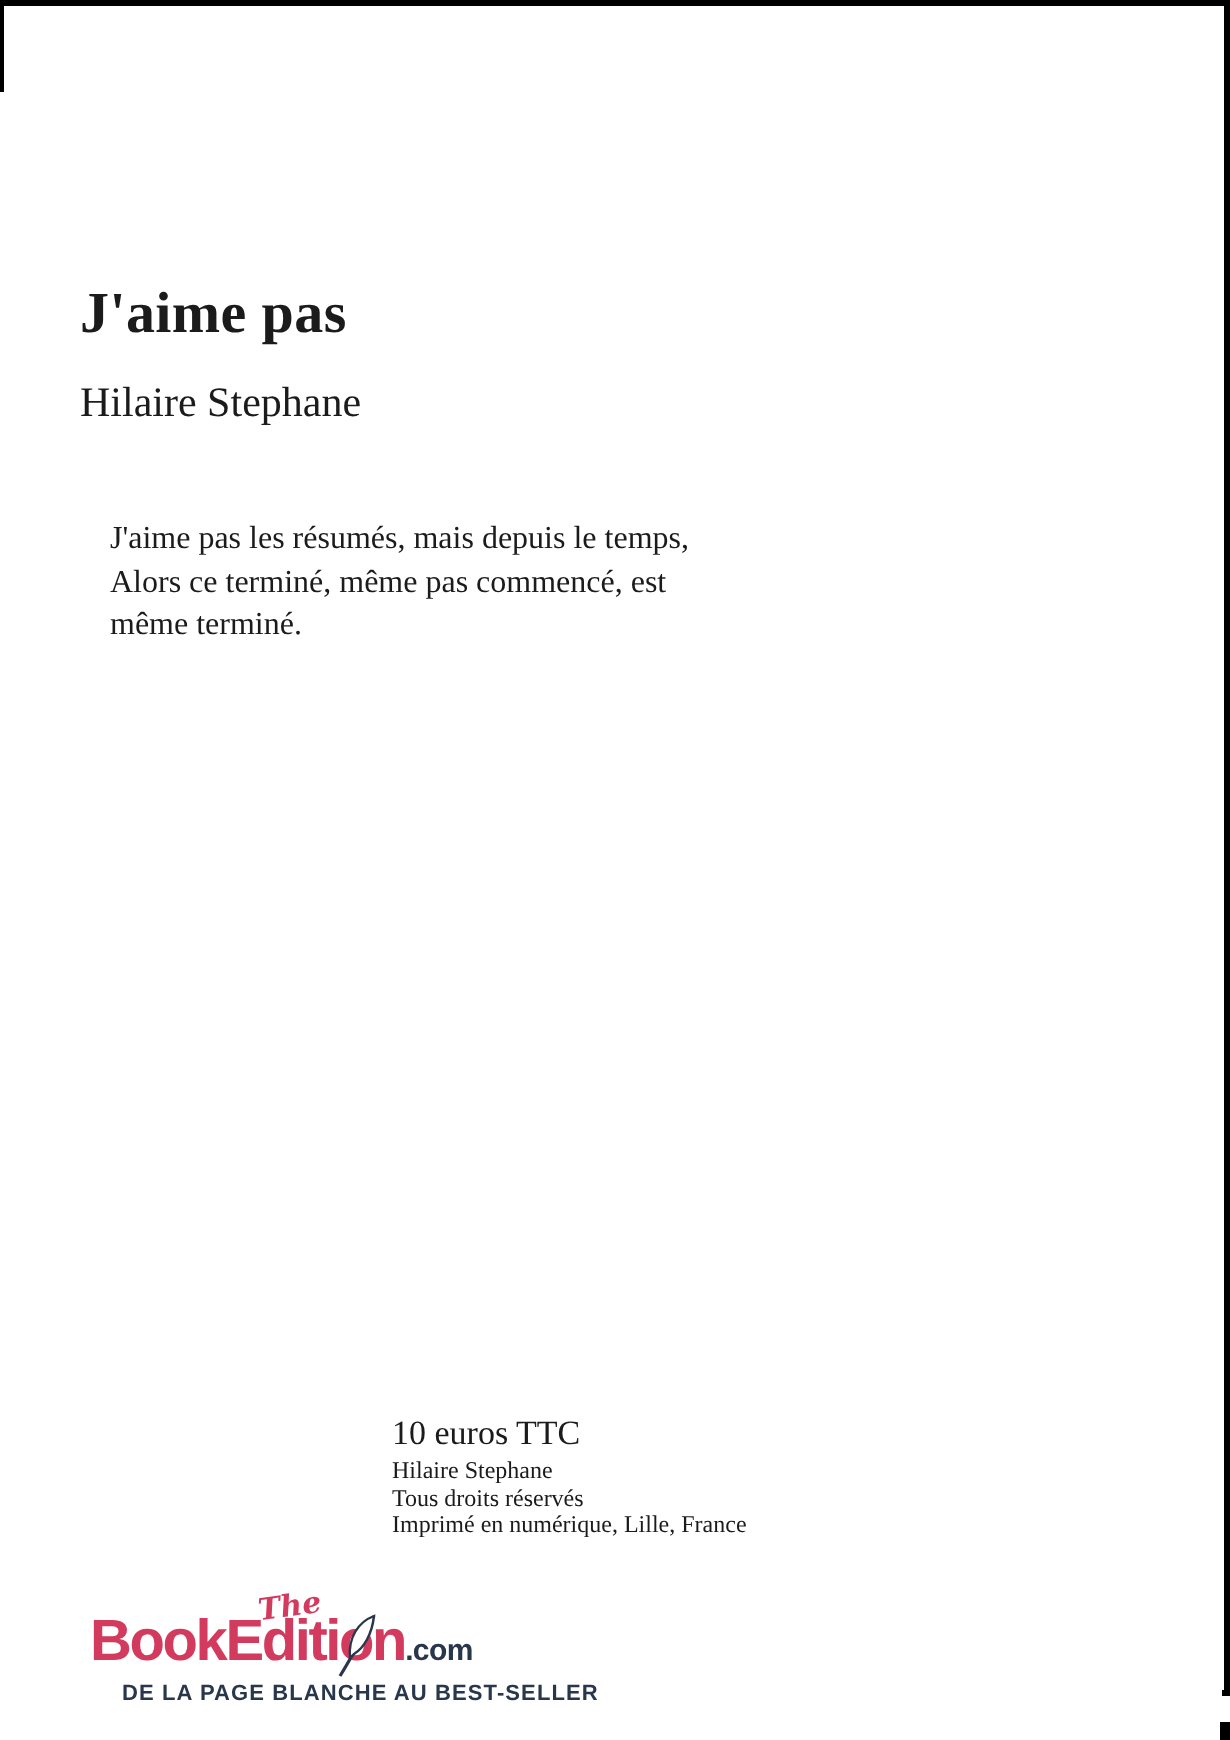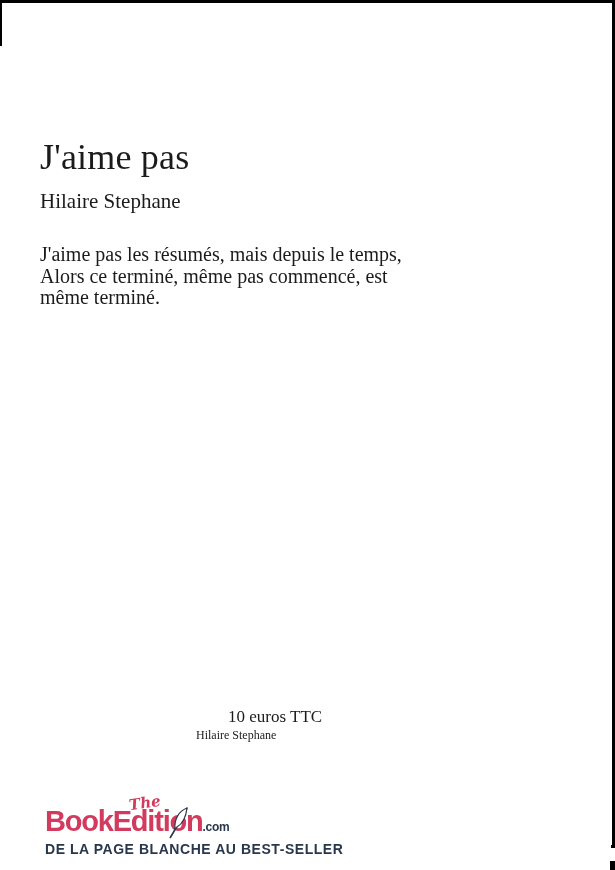--- a/index.html
+++ b/index.html
@@ -14,58 +14,58 @@
   }
   
   .border-top    { position: absolute; left: 0; top: 0; width: 615px; height: 3px; background: #000; }
   .border-right  { position: absolute; right: 0; top: 0; width: 3px; height: 845px; background: #000; }
   .border-left   { position: absolute; left: 0; top: 0; width: 2px; height: 46px; background: #000; }
   .corner-mark-a { position: absolute; right: 0; top: 845px; width: 4px; height: 3px; background: #000; }
   .corner-mark-b { position: absolute; right: 0; bottom: 0; width: 5px; height: 9px; background: #000; }
 
   .title {
     position: absolute; left: 40px; top: 141px;
-    margin: 0; font-size: 36px; font-weight: 400; line-height: 32px;
+    margin: 0; font-size: 29px; font-weight: 700; line-height: 32px;
     letter-spacing: 0.2px;
   }
   .author {
     position: absolute; left: 40px; top: 188px;
     margin: 0; font-size: 21px; font-weight: 400; line-height: 26px;
   }
   .blurb {
     position: absolute; left: 40px; top: 244px; width: 440px;
-    margin: 0; font-size: 20px; line-height: 21.5px;
+    margin: 15px; font-size: 16px; line-height: 21.5px;
   }
   .blurb span { display: block; }
 
   .pricing { position: absolute; left: 196px; top: 706px; }
-  .price   { font-size: 17px; line-height: 21px; margin-bottom: 2px; margin-left: 32px; }
+  .price   { font-size: 17px; line-height: 21px; margin-bottom: 2px; }
   .imprint-line { font-size: 12px; line-height: 13.5px; }
 
   
   .logo { position: absolute; left: 45px; top: 794px; width: 200px; }
   .logo-the {
     position: absolute; left: 84px; top: 0px;
     font-family: "DejaVu Serif", serif; font-style: italic; font-weight: bold;
     font-size: 15px; color: #d23a5e; transform: rotate(-8deg);
   }
   .logo-brand {
     position: absolute; left: 0; top: 13px; white-space: nowrap;
     font-family: "Liberation Sans", sans-serif; font-weight: bold;
     font-size: 29px; letter-spacing: -1.2px; color: #d23a5e; line-height: 29px;
   }
   .logo-com {
-    font-size: 12px; letter-spacing: -0.3px; color: #29374c;
+    font-size: 15px; letter-spacing: -0.3px; color: #29374c;
   }
   .quill-o { position: relative; display: inline-block; }
   .quill-o svg { position: absolute; left: -3px; top: -2px; overflow: visible; }
   .logo-tagline {
-    position: absolute; left: 0; top: 47px; width: 200px; text-align: right;
+    position: absolute; left: 16px; top: 47px; width: 200px; text-align: right;
     font-family: "Liberation Sans", sans-serif; font-weight: bold;
-    font-size: 14px; letter-spacing: 0.55px; color: #29374c; white-space: nowrap;
+    font-size: 11px; letter-spacing: 0.55px; color: #29374c; white-space: nowrap;
   }
 </style>
 </head>
 <body>
 
 <div class="page">
 
   <div class="border-top"></div>
   <div class="border-right"></div>
   <div class="border-left"></div>
@@ -78,20 +78,22 @@
 
   <p class="blurb">
     <span>J'aime pas les résumés, mais depuis le temps,</span>
     <span>Alors ce terminé, même pas commencé, est</span>
     <span>même terminé.</span>
   </p>
 
   <div class="pricing">
     <div class="price">10 euros TTC</div>
     <div class="imprint-line">Hilaire Stephane</div>
+    <div class="imprint-line">Tous droits réservés</div>
+    <div class="imprint-line">Imprimé en numérique, Lille, France</div>
   </div>
 
   <div class="logo">
     <div class="logo-the">The</div>
     <div class="logo-brand">
       <span>BookEditi</span><span class="quill-o"><span>o</span><svg width="24" height="34" viewBox="0 0 24 34" aria-hidden="true">
           <path d="M3 33 C8 25, 14 14, 20 3" stroke="#29374c" stroke-width="1.6" fill="none"></path>
           <path d="M8 24 C7 14, 12 6, 20 3 C19 12, 15 19, 10 22 Z" fill="#ffffff" stroke="#29374c" stroke-width="1.2"></path>
         </svg></span><span>n</span><span class="logo-com">.com</span>
     </div>

